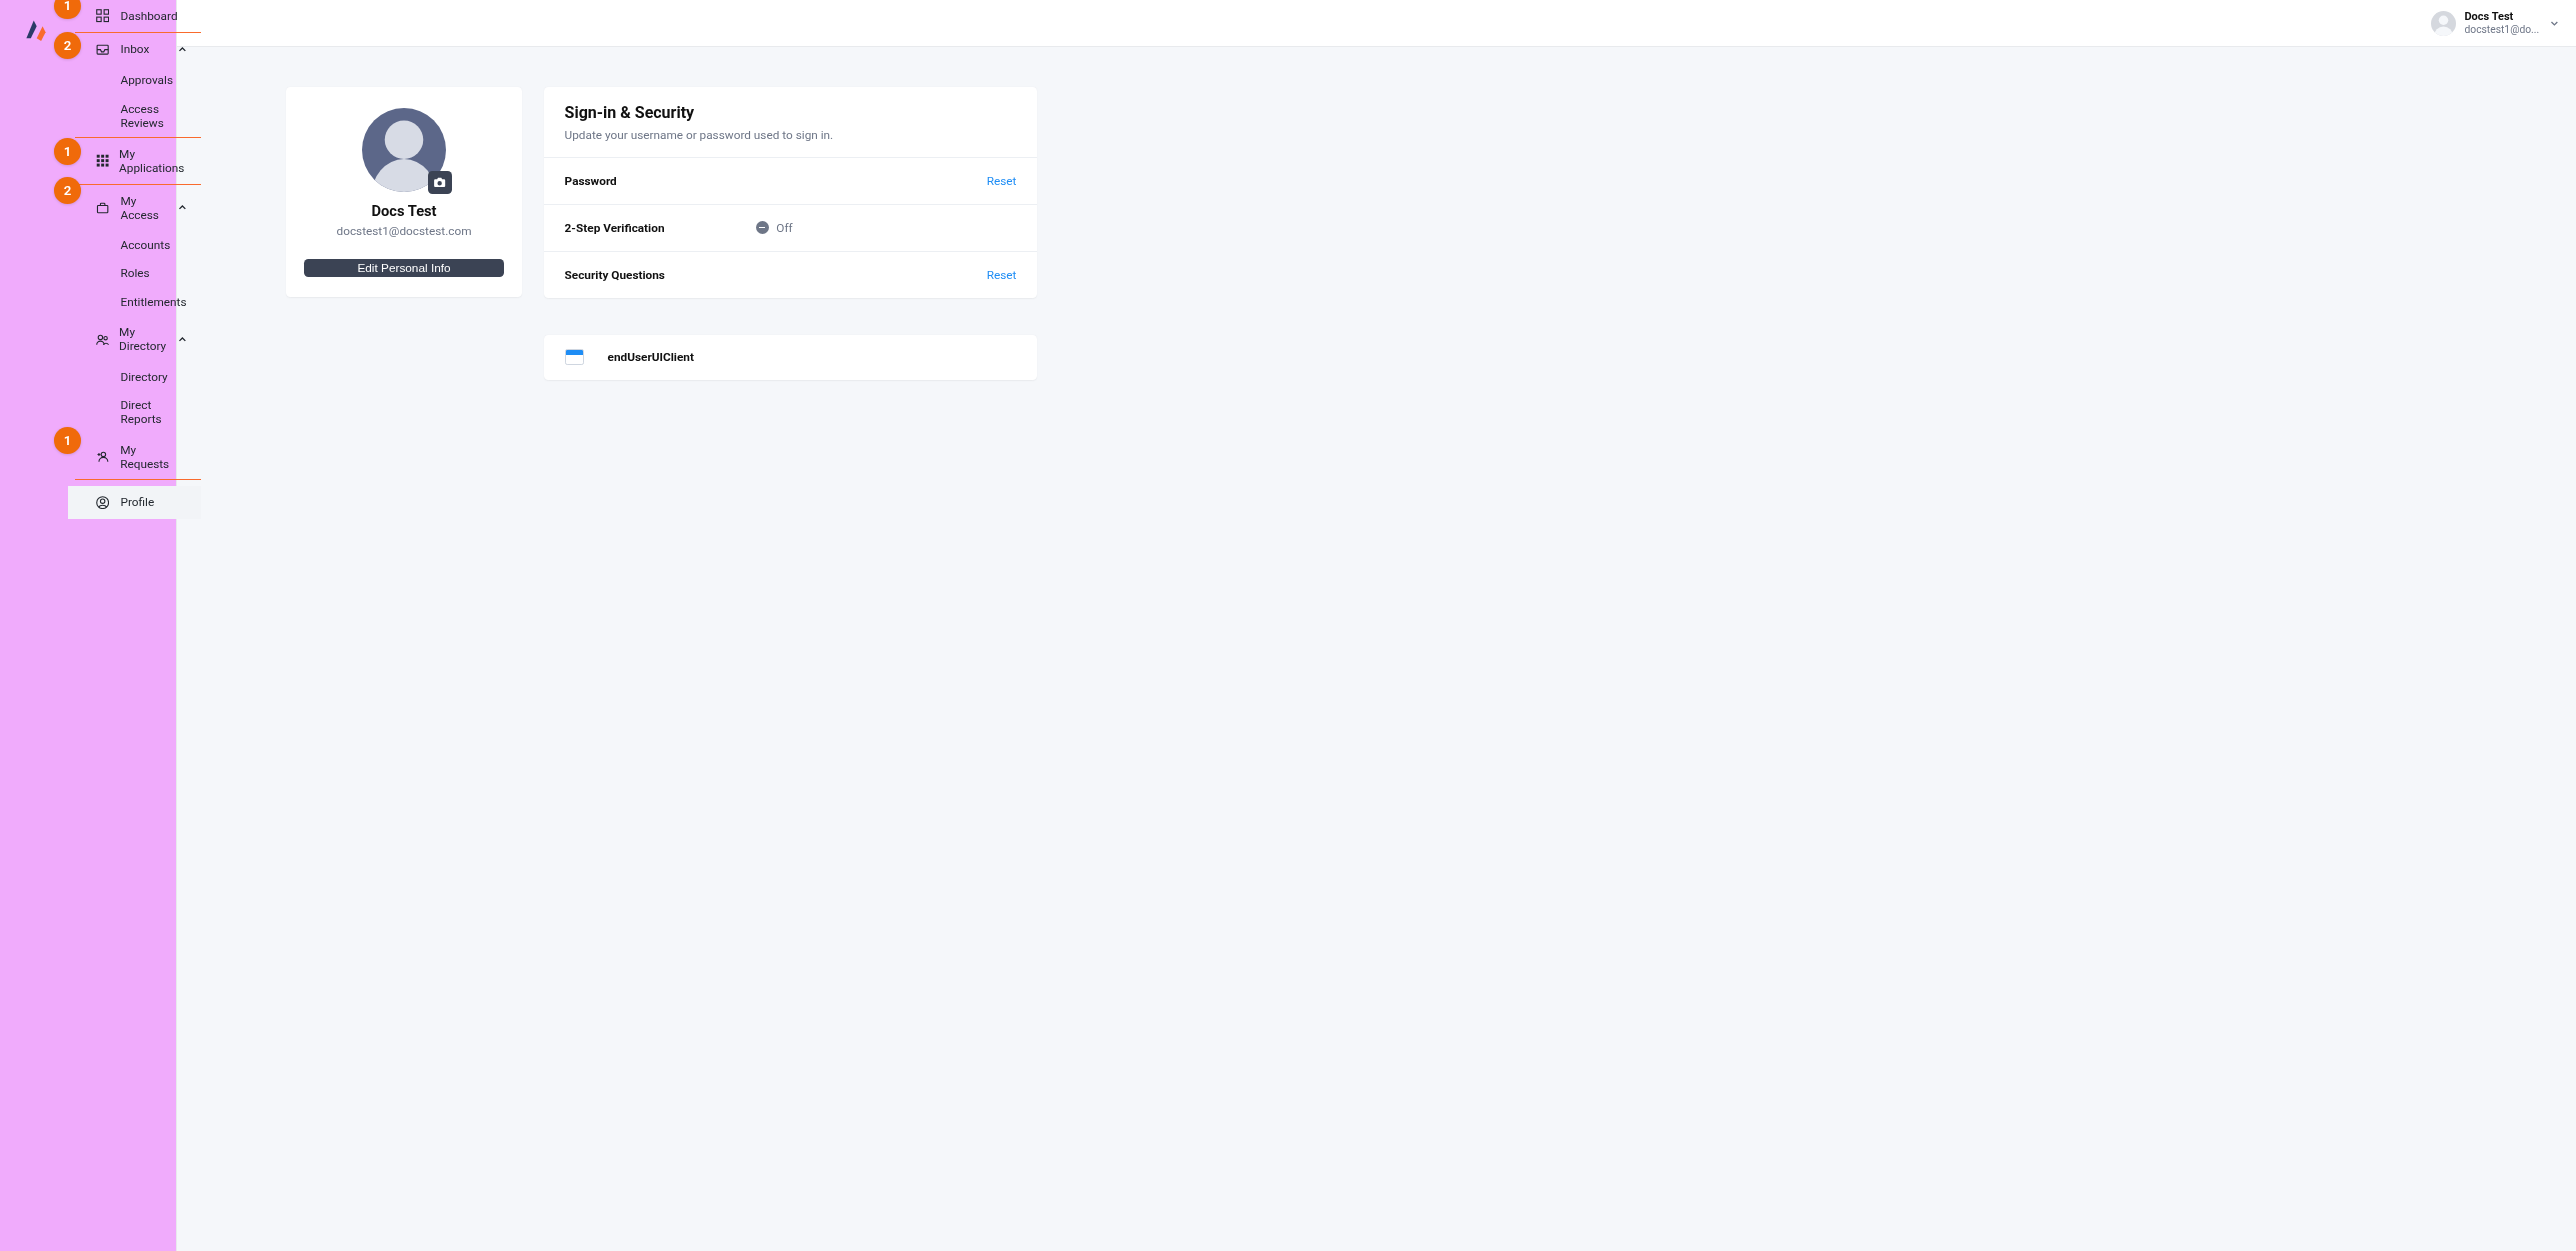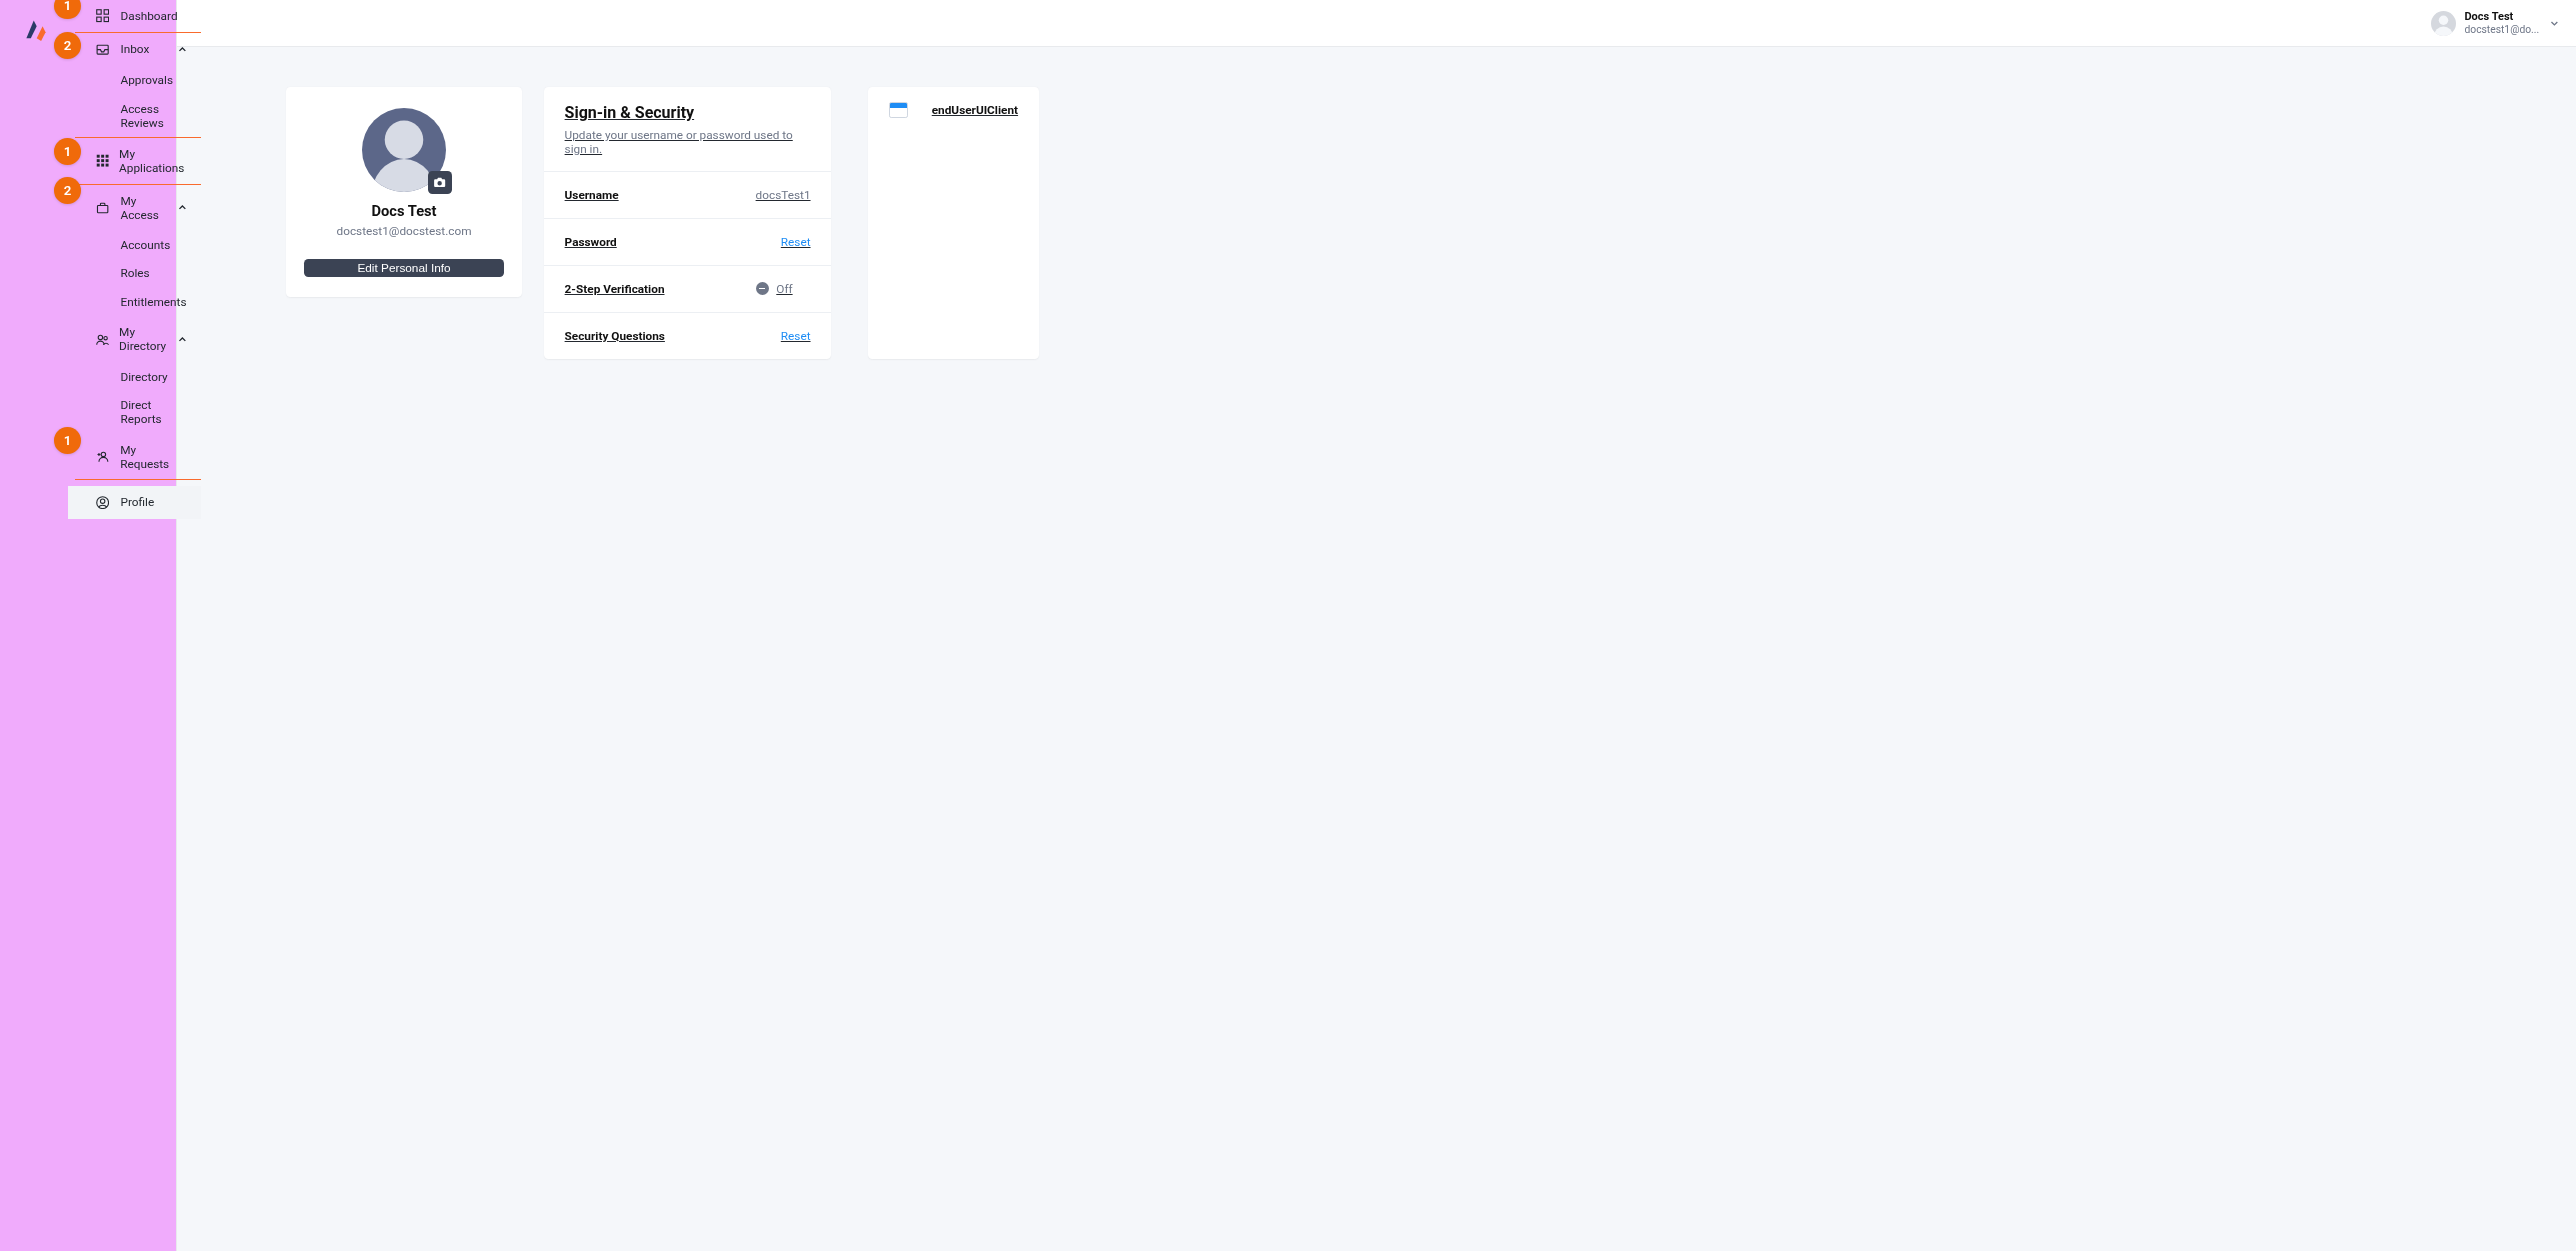--- a/index.html
+++ b/index.html
@@ -138,21 +138,21 @@
   .edit-btn {
     margin-top: 20.6px;
     display:block; width:100%;
     background:#3b4354; color:#fff;
     border:none; border-radius:4.4px;
     padding: 2px 0; font-size:11.8px; font-weight:500;
     cursor:pointer;
   }
 
   
-  .right-col { flex:1; max-width: 493px; display:flex; flex-direction:row; gap: 37px; text-decoration: underline; }
+  .right-col { flex:1; max-width: 493px; display:flex; flex-direction:column; gap: 37px; }
 
   .panel { }
   .panel-header { padding: 16px 20.6px 14.7px; border-bottom:0.7px solid #eceff3; }
   .panel-title { font-size:16px; font-weight:700; color:#111; }
   .panel-sub { color:#6e7687; margin-top:5.9px; font-size:11.8px; }
 
   .row {
     display:flex; align-items:center;
     padding: 16px 20.6px;
     border-bottom:0.7px solid #eceff3;
@@ -373,24 +373,20 @@
       </div>
 
       <div class="right-col">
 
         <div class="card panel">
           <div class="panel-header">
             <div class="panel-title">Sign-in &amp; Security</div>
             <div class="panel-sub">Update your username or password used to sign in.</div>
           </div>
 
-          <div class="row">
-            <div class="row-label">Username</div>
-            <div class="row-value">docsTest1</div>
-          </div>
 
           <div class="row">
             <div class="row-label">Password</div>
             <div class="row-value"></div>
             <div class="row-action">Reset</div>
           </div>
 
           <div class="row">
             <div class="row-label">2-Step Verification</div>
             <div class="row-value">

